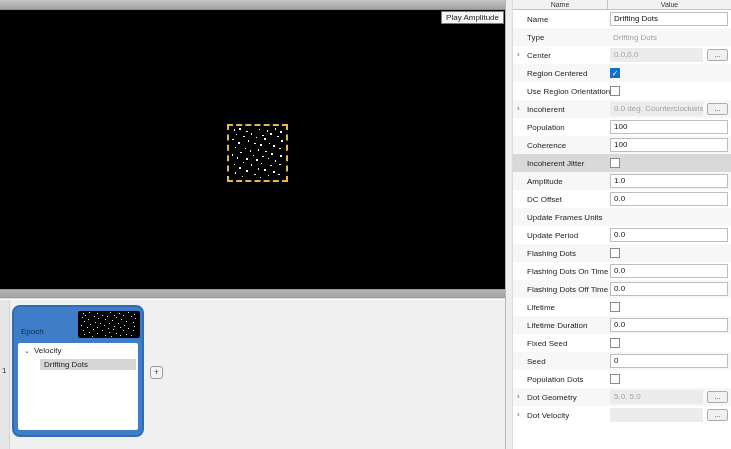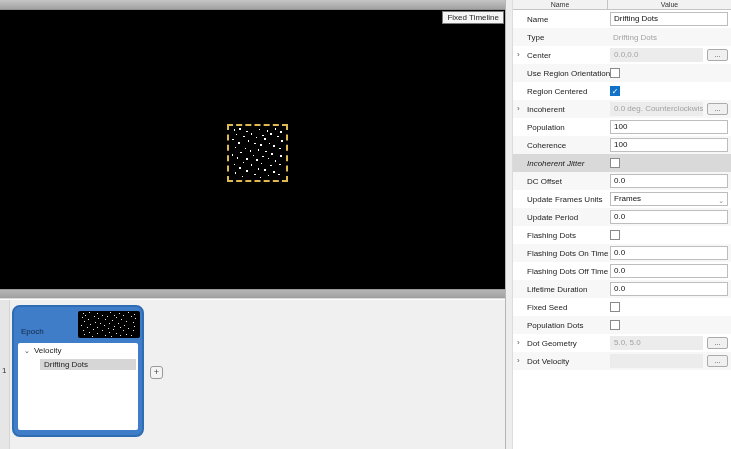--- a/index.html
+++ b/index.html
@@ -93,21 +93,21 @@
   }
   .props-header {
     display: flex; height: 10px; background: #f2f2f2;
     border-bottom: 1px solid #c4c4c4; font-size: 7px; color: #333;
   }
   .props-header .hc { line-height: 10px; text-align: center; }
   .props-header .hc-name { width: 95px; border-right: 1px solid #c4c4c4; }
   .props-header .hc-value { flex: 1; }
   .prow { position: relative; height: 18px; background: #fff; }
   .prow:nth-child(even) { background: #f7f7f7; }
-  .prow.selected { background: #d9d9d9; font-style: italic; }
+  .prow.selected { background: #d9d9d9; }
   .expander { position: absolute; left: 4px; top: 5px; font-size: 8px; color: #555; line-height: 8px; }
   .plabel {
     position: absolute; left: 14px; top: 50%; transform: translateY(-50%);
     font-size: 8px; color: #222; white-space: nowrap;
   }
   .pinput {
     position: absolute; left: 97px; right: 3px; top: 2px; bottom: 2px;
     background: #fff; border: 1px solid #bdbdbd; font-size: 8px; color: #111;
     line-height: 12px; padding-left: 3px; white-space: nowrap; overflow: hidden;
   }
@@ -147,21 +147,21 @@
   }
 </style>
 </head>
 <body>
 
 <div id="app">
 
   <div class="top-bar"></div>
 
   <div class="canvas">
-    <div class="play-btn">Fixed Timeline</div>
+    <div class="play-btn">Play Amplitude</div>
     <div class="stim-outer">
       <div class="stim-inner">
         <div id="stim-dots"></div>
       <span class="dot" style="left: 8%; top: 6%;"></span>
           <span class="dot" style="left: 18%; top: 4%;"></span>
           <span class="dot" style="left: 30%; top: 9%;"></span>
           <span class="dot" style="left: 52%; top: 5%;"></span>
           <span class="dot" style="left: 66%; top: 8%;"></span>
           <span class="dot" style="left: 80%; top: 4%;"></span>
           <span class="dot" style="left: 90%; top: 10%;"></span>
@@ -313,76 +313,87 @@
           <span class="plabel">Type</span>
           <div class="preadonly-text">Drifting Dots</div>
         </div>
         <div class="prow">
           <span class="expander">›</span>
           <span class="plabel">Center</span>
           <div class="preadonly-box">0.0,0.0</div>
           <div class="pellipsis">...</div>
         </div>
         <div class="prow">
-          <span class="plabel">Use Region Orientation</span>
-          <div class="pcheck"></div>
-        </div>
-        <div class="prow">
           <span class="plabel">Region Centered</span>
           <div class="pcheck checked">✓</div>
+        </div>
+        <div class="prow">
+          <span class="plabel">Use Region Orientation</span>
+          <div class="pcheck"></div>
         </div>
         <div class="prow">
           <span class="expander">›</span>
           <span class="plabel">Incoherent</span>
           <div class="preadonly-box">0.0 deg. Counterclockwise</div>
           <div class="pellipsis">...</div>
         </div>
         <div class="prow">
           <span class="plabel">Population</span>
           <div class="pinput">100</div>
         </div>
         <div class="prow">
           <span class="plabel">Coherence</span>
           <div class="pinput">100</div>
         </div>
         <div class="prow selected">
           <span class="plabel">Incoherent Jitter</span>
           <div class="pcheck"></div>
         </div>
         <div class="prow">
+          <span class="plabel">Amplitude</span>
+          <div class="pinput">1.0</div>
+        </div>
+        <div class="prow">
           <span class="plabel">DC Offset</span>
           <div class="pinput">0.0</div>
         </div>
         <div class="prow">
           <span class="plabel">Update Frames Units</span>
-          <div class="pdropdown"><span>Frames</span><span class="dd-chevron">⌄</span></div>
         </div>
         <div class="prow">
           <span class="plabel">Update Period</span>
           <div class="pinput">0.0</div>
         </div>
         <div class="prow">
           <span class="plabel">Flashing Dots</span>
           <div class="pcheck"></div>
         </div>
         <div class="prow">
           <span class="plabel">Flashing Dots On Time</span>
           <div class="pinput">0.0</div>
         </div>
         <div class="prow">
           <span class="plabel">Flashing Dots Off Time</span>
           <div class="pinput">0.0</div>
         </div>
         <div class="prow">
+          <span class="plabel">Lifetime</span>
+          <div class="pcheck"></div>
+        </div>
+        <div class="prow">
           <span class="plabel">Lifetime Duration</span>
           <div class="pinput">0.0</div>
         </div>
         <div class="prow">
           <span class="plabel">Fixed Seed</span>
           <div class="pcheck"></div>
+        </div>
+        <div class="prow">
+          <span class="plabel">Seed</span>
+          <div class="pinput">0</div>
         </div>
         <div class="prow">
           <span class="plabel">Population Dots</span>
           <div class="pcheck"></div>
         </div>
         <div class="prow">
           <span class="expander">›</span>
           <span class="plabel">Dot Geometry</span>
           <div class="preadonly-box">5.0, 5.0</div>
           <div class="pellipsis">...</div>

